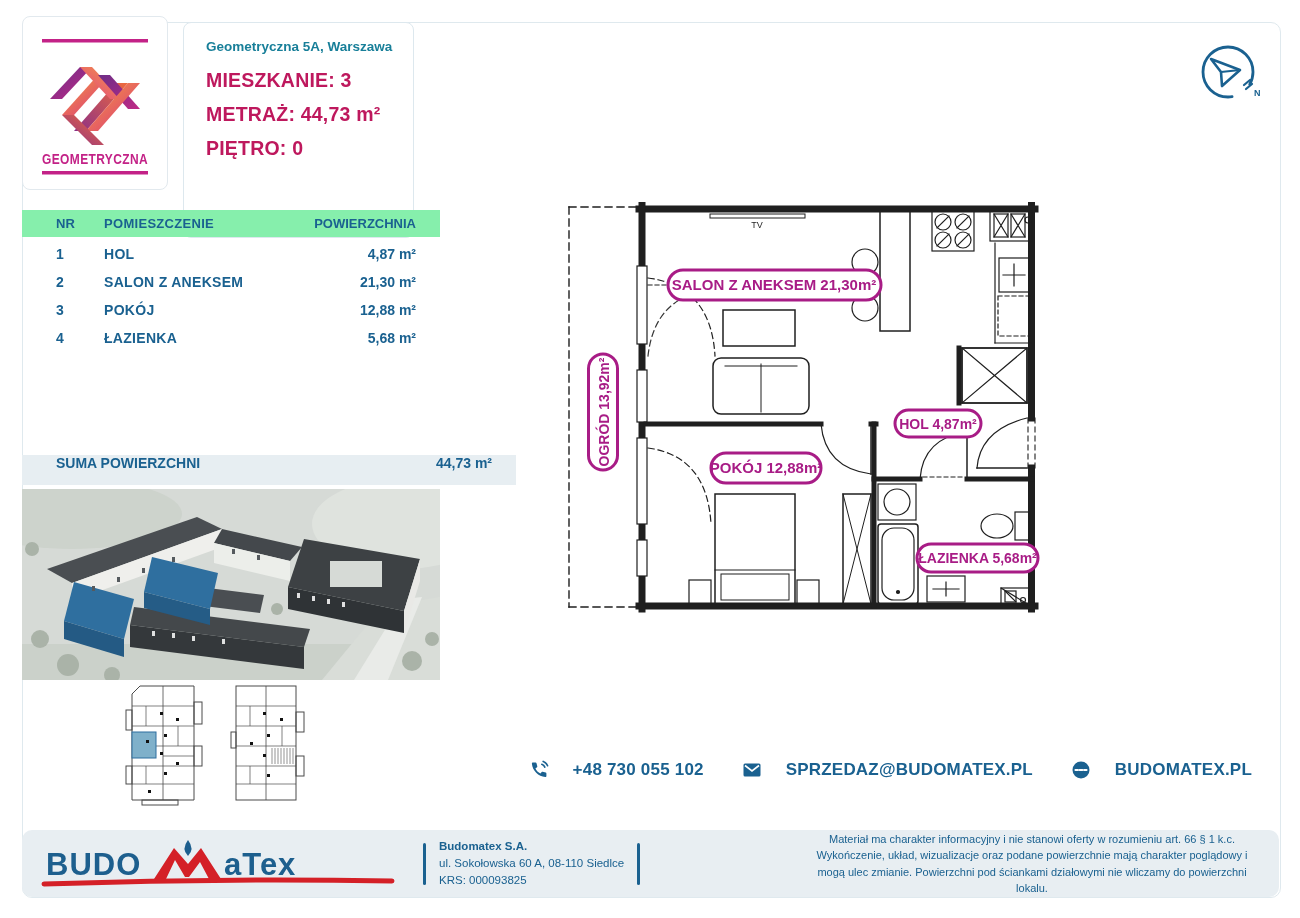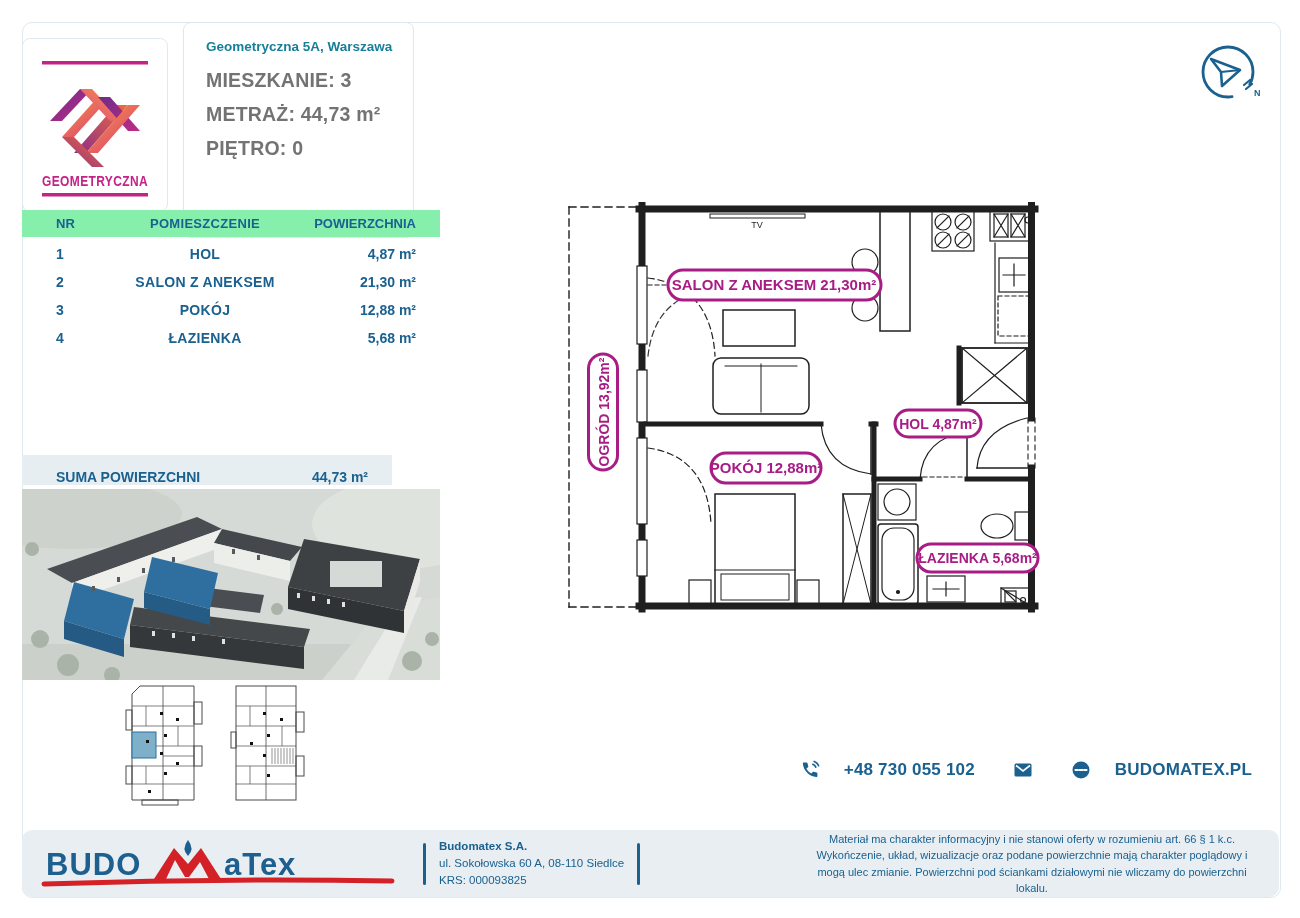--- a/index.html
+++ b/index.html
@@ -1,37 +1,37 @@
 <!DOCTYPE html>
 <html><head>
 <meta charset="utf-8">
 <style>
   html,body{margin:0;padding:0;background:#fff;}
   .page{position:relative;width:1300px;height:918px;background:#fff;overflow:hidden;
         font-family:"Liberation Sans",sans-serif;color:#1a6190;}
   .card-outline{position:absolute;left:22px;top:22px;width:1257px;height:874px;
         border:1px solid #dfe9ee;border-radius:10px;pointer-events:none;}
-  .logo-box{position:absolute;left:22px;top:38px;width:144px;height:172px;background:#fff;
+  .logo-box{position:absolute;left:22px;top:16px;width:144px;height:172px;background:#fff;
         border:1px solid #e2e9ee;border-radius:8px;display:flex;align-items:center;justify-content:center;}
   .header-box{position:absolute;left:183px;top:22px;width:231px;height:216px;background:#fff;
         border:1px solid #dde8ee;border-radius:8px;box-sizing:border-box;padding:16px 0 0 22px;}
   .addr{font-size:13.5px;font-weight:700;color:#187f99;margin-bottom:15px;}
-  .hline{font-size:19.5px;font-weight:600;color:#737373;margin-bottom:11px;letter-spacing:.2px;}
+  .hline{font-size:19.5px;font-weight:600;color:#be185d;margin-bottom:11px;letter-spacing:.2px;}
   .hline .val{font-weight:800;}
   .thead{position:absolute;left:22px;top:210px;width:418px;height:27px;background:#86efac;
         display:flex;align-items:center;box-sizing:border-box;padding:0 24px 0 34px;
         font-size:13px;font-weight:700;}
   .tbody{position:absolute;left:22px;top:240px;width:418px;}
   .trow{display:flex;align-items:center;height:28px;box-sizing:border-box;padding:0 24px 0 34px;
         font-size:14px;font-weight:600;}
   .c-nr{width:48px;}
-  .c-name{flex:1;letter-spacing:.3px;text-align:center;}
+  .c-name{flex:1;letter-spacing:.3px;}
   .c-area{width:110px;text-align:right;}
-  .sumband{position:absolute;left:22px;top:455px;width:370px;height:30px;background:#e7eef2;
-        display:flex;align-items:flex-end;justify-content:space-between;box-sizing:border-box;
+  .sumband{position:absolute;left:22px;top:455px;width:494px;height:30px;background:#e7eef2;
+        display:flex;align-items:flex-start;justify-content:space-between;box-sizing:border-box;
         padding:0 24px 0 34px;font-size:14px;font-weight:800;}
   .aerial{position:absolute;left:22px;top:489px;width:418px;height:191px;}
   .miniplans{position:absolute;left:22px;top:680px;width:418px;height:130px;}
   .mini1{position:absolute;left:102px;top:2px;}
   .mini2{position:absolute;left:208px;top:2px;}
   .floorplan{position:absolute;left:565px;top:198px;}
   .compass{position:absolute;left:1196px;top:40px;}
   .contact{position:absolute;top:760px;right:48px;display:flex;align-items:center;gap:38px;}
   .citem{display:flex;align-items:center;gap:24px;font-size:17px;font-weight:700;
         letter-spacing:.2px;cursor:pointer;}
@@ -403,20 +403,21 @@
         <path fill="#1a6190" d="M6.6,2.6c0.4,0,0.8,0.3,0.9,0.7l0.8,3c0.1,0.4,0,0.8-0.3,1L6.4,8.6c1,2.2,2.8,4,5,5l1.3-1.6 c0.2-0.3,0.7-0.4,1-0.3l3,0.8c0.4,0.1,0.7,0.5,0.7,0.9v2.6c0,0.6-0.5,1.1-1.1,1C9.4,16.5,3.5,10.6,2.9,3.7c-0.1-0.6,0.4-1.1,1-1.1 H6.6z"></path>
         <path fill="none" stroke="#1a6190" stroke-width="1.6" stroke-linecap="round" d="M12.8,4.2a4.8,4.8 0 0 1 3,2.9 M14.2,1.4a8,8 0 0 1 4.4,4.3"></path>
       </svg>
       <span>+48 730 055 102</span>
     </div>
     <div class="citem">
       <svg width="20" height="20" viewBox="0 0 20 20">
         <rect x="1.5" y="3.5" width="17" height="13" rx="1.5" fill="#1a6190"></rect>
         <path d="M3,5.5 L10,11 L17,5.5" fill="none" stroke="#fff" stroke-width="1.6"></path>
       </svg>
+      <span>SPRZEDAZ@BUDOMATEX.PL</span>
     </div>
     <div class="citem">
       <svg width="20" height="20" viewBox="0 0 20 20">
         <circle cx="10" cy="10" r="8.5" fill="#1a6190"></circle>
         <path d="M4.5,10 H6.8 M8.6,10 H11.4 M13.2,10 H15.5" stroke="#fff" stroke-width="2.2" stroke-linecap="round"></path>
       </svg>
       <span>BUDOMATEX.PL</span>
     </div>
   </div>
 

